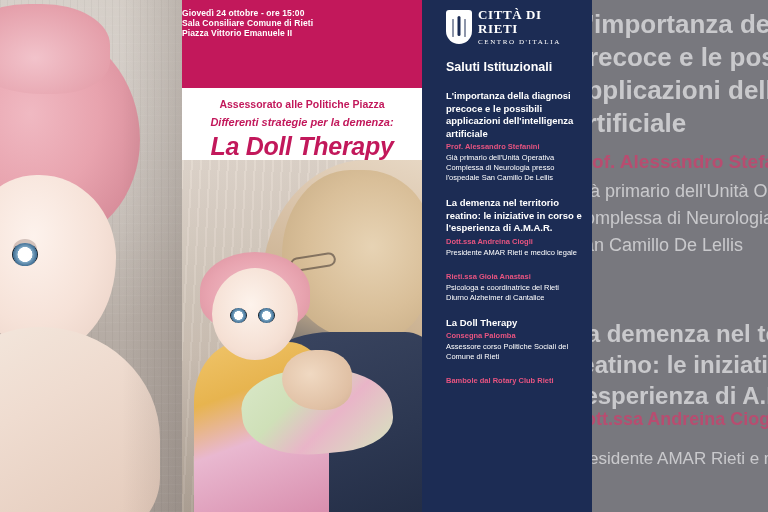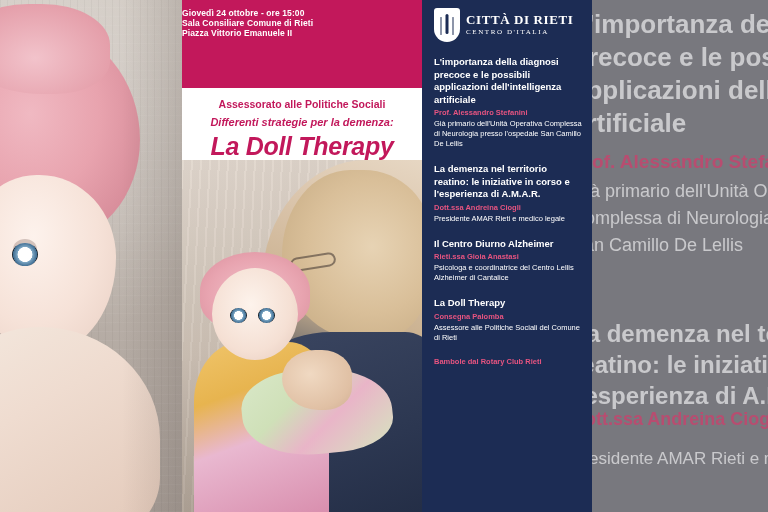--- a/index.html
+++ b/index.html
@@ -195,21 +195,21 @@
     border-radius: 50% 45% 40% 55%;
   }
 
   
   .col-navy {
     position: relative;
     width: 170px; height: 512px;
     flex: 0 0 170px;
     background: #1c2c54;
     color: #ffffff;
-    padding: 8px 10px 8px 12px;
+    padding: 8px 10px 8px 24px;
   }
   .crest {
     display: flex;
     align-items: center;
     gap: 6px;
     margin-bottom: 14px;
   }
   .crest-shield {
     width: 26px; height: 34px;
     background: #ffffff;
@@ -322,21 +322,21 @@
     <div class="doll-eye"></div>
     <div class="doll-shadow"></div>
   </div>
 
   <div class="col-magenta">
     <div class="magenta-band">
       <div class="top-info" style="white-space: pre-line;">Giovedì 24 ottobre - ore 15:00
 Sala Consiliare Comune di Rieti
 Piazza Vittorio Emanuele II</div>
       <div class="strategie">
-        <div class="assessorato" style="top:10px;">Assessorato alle Politiche Sociali</div>
+        <div class="assessorato" style="top:10px;">Assessorato alle Politiche Piazza</div>
         <div class="sub-title" style="top:28px;">Differenti strategie per la demenza:</div>
         <div class="main-title" style="top:44px;">La Doll Therapy</div>
       </div>
     </div>
 
     <div class="inner-photo">
       <div class="ip-wall"></div>
       <div class="ip-woman"></div>
       <div class="ip-hair"></div>
       <div class="ip-glasses"></div>
@@ -353,43 +353,43 @@
 
   <div class="col-navy">
     <div class="crest">
       <div class="crest-shield"></div>
       <div class="crest-text">
         <div class="crest-title">CITTÀ DI RIETI</div>
         <div class="crest-sub">CENTRO D'ITALIA</div>
       </div>
     </div>
 
+    <div class="saluti">Saluti Istituzionali</div>
 
     <div class="prog-item">
       <div class="prog-title">L'importanza della diagnosi precoce e le possibili applicazioni dell'intelligenza artificiale</div>
       <div class="prog-name">Prof. Alessandro Stefanini</div>
       <div class="prog-role">Già primario dell'Unità Operativa Complessa di Neurologia presso l'ospedale San Camillo De Lellis</div>
     </div>
 
     <div class="prog-item">
       <div class="prog-title">La demenza nel territorio reatino: le iniziative in corso e l'esperienza di A.M.A.R.</div>
       <div class="prog-name">Dott.ssa Andreina Ciogli</div>
       <div class="prog-role">Presidente AMAR Rieti e medico legale</div>
     </div>
 
     <div class="prog-item">
-      <div class="prog-title">Il Centro Diurno Alzheimer</div>
       <div class="prog-name">Rieti.ssa Gioia Anastasi</div>
-      <div class="prog-role">Psicologa e coordinatrice del Centro Lellis Alzheimer di Cantalice</div>
+      <div class="prog-role">Psicologa e coordinatrice del Rieti Diurno Alzheimer di Cantalice</div>
     </div>
 
     <div class="prog-item">
       <div class="prog-title">La Doll Therapy</div>
       <div class="prog-name">Consegna Palomba</div>
-      <div class="prog-role">Assessore alle Politiche Sociali del Comune di Rieti</div>
+      <div class="prog-role">Assessore corso Politiche Sociali del Comune di Rieti</div>
     </div>
 
     <div class="prog-item">
       <div class="prog-name">Bambole dal Rotary Club Rieti</div>
     </div>
   </div>
 
   <div class="col-zoom">
     <div class="zoom-inner">
       <div class="z-t1">L'importanza della diagnosi precoce e le possibili applicazioni dell'intelligenza artificiale</div>

